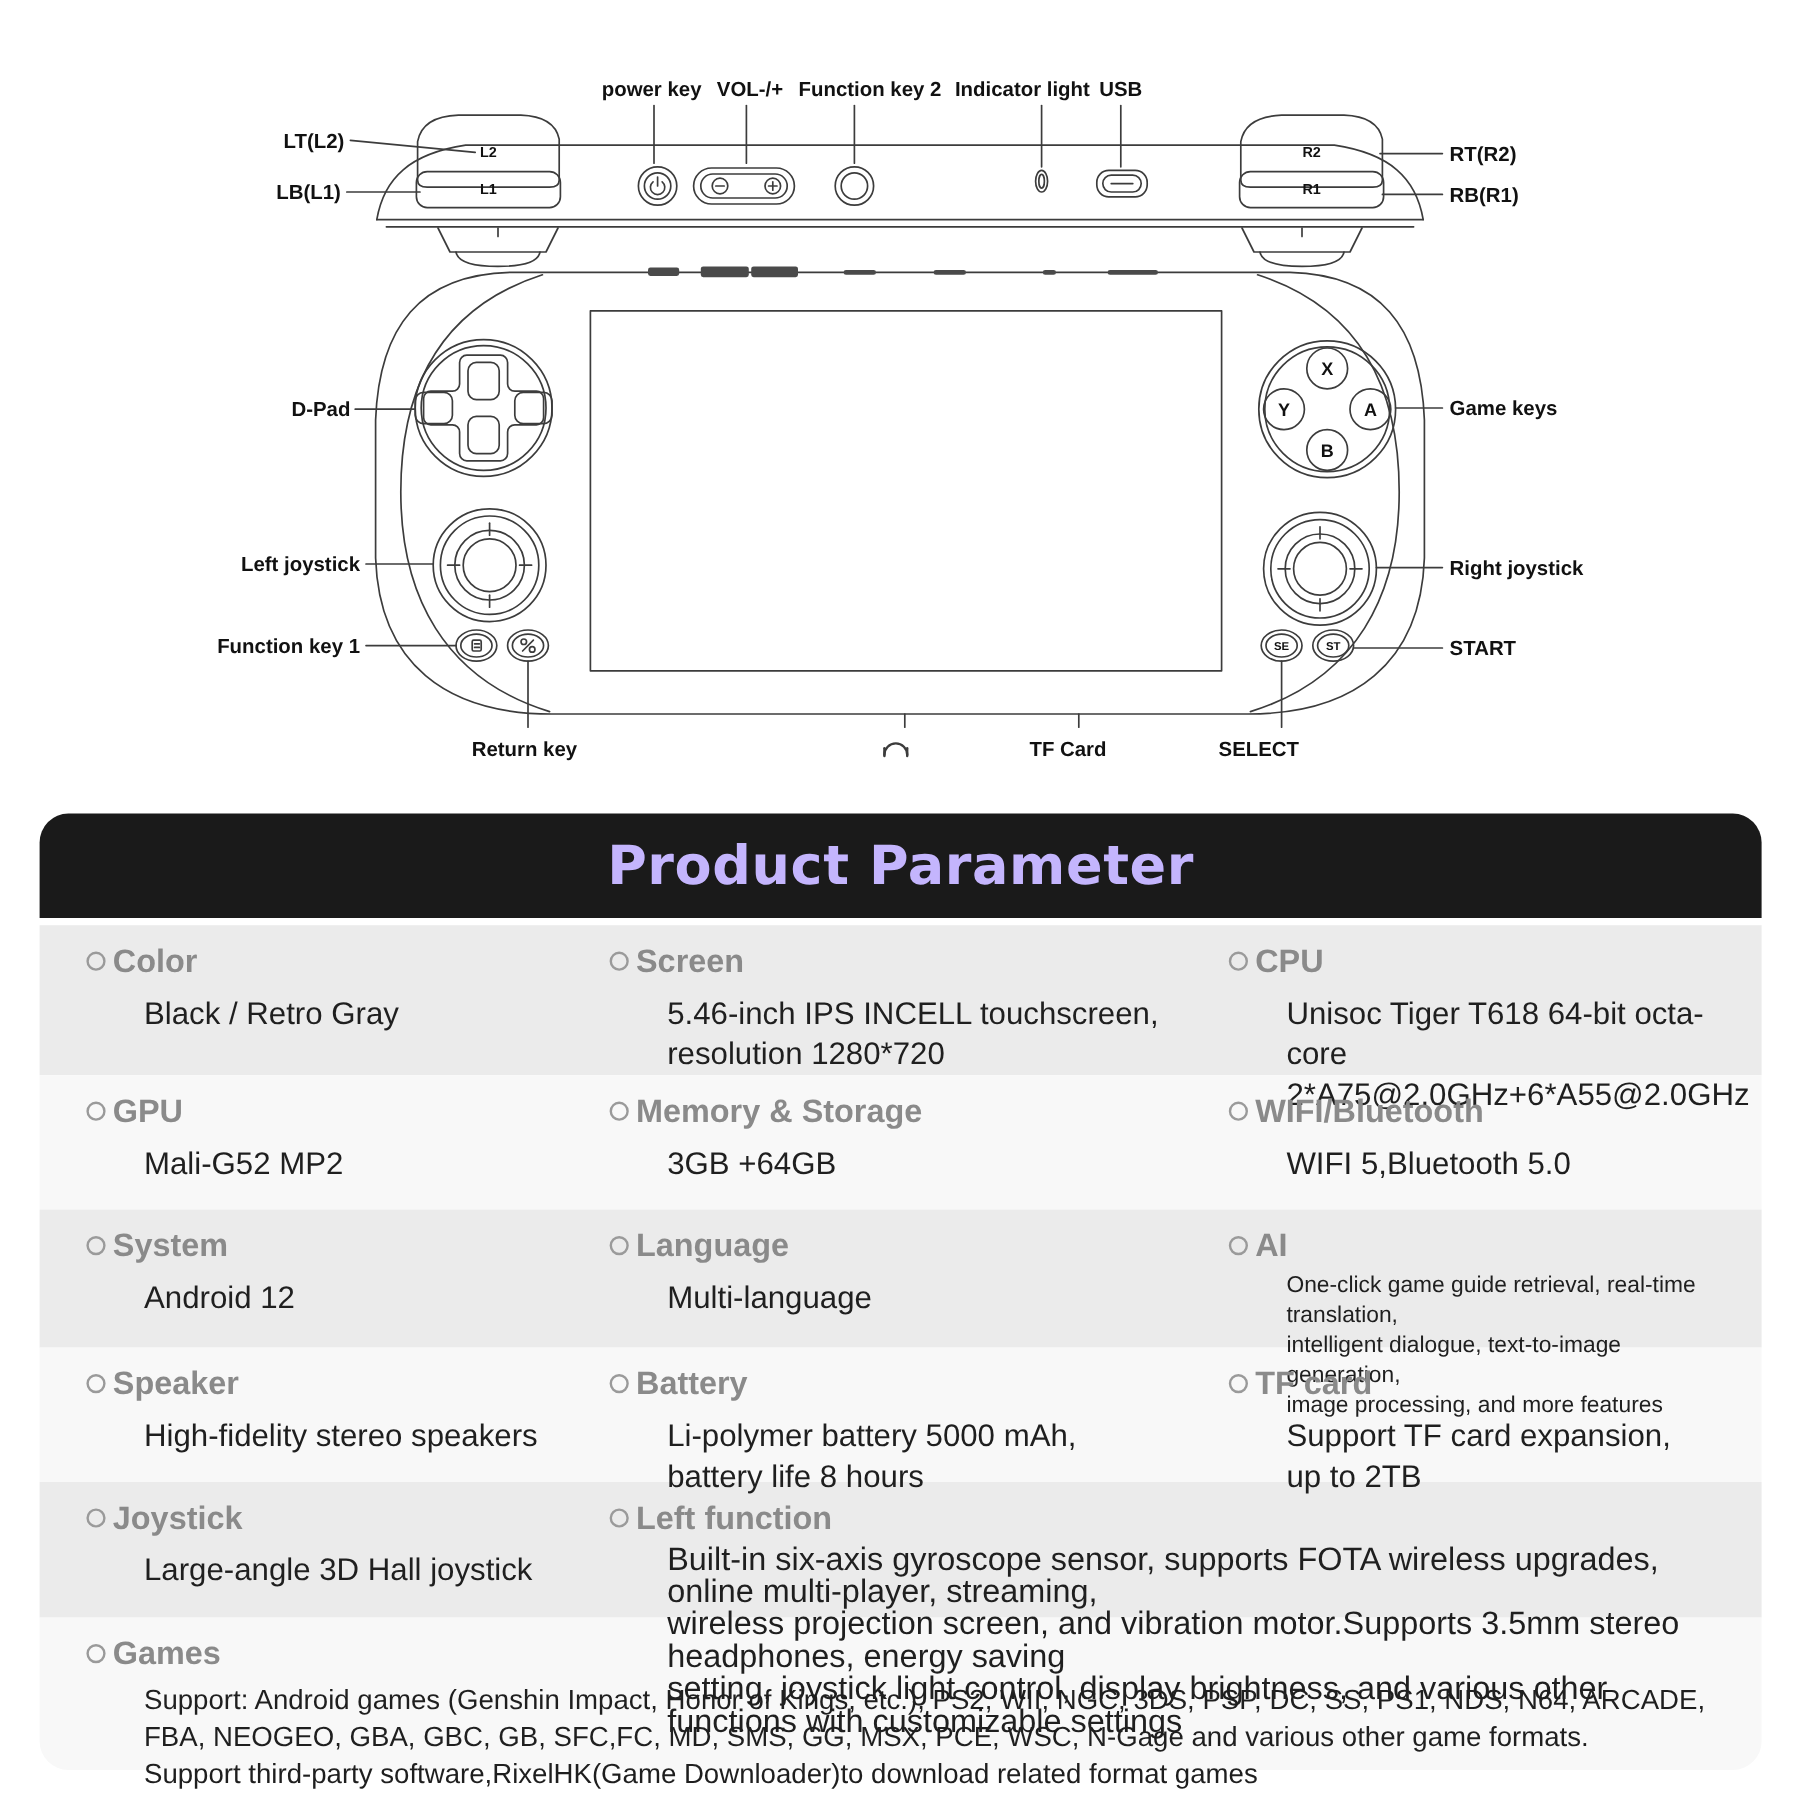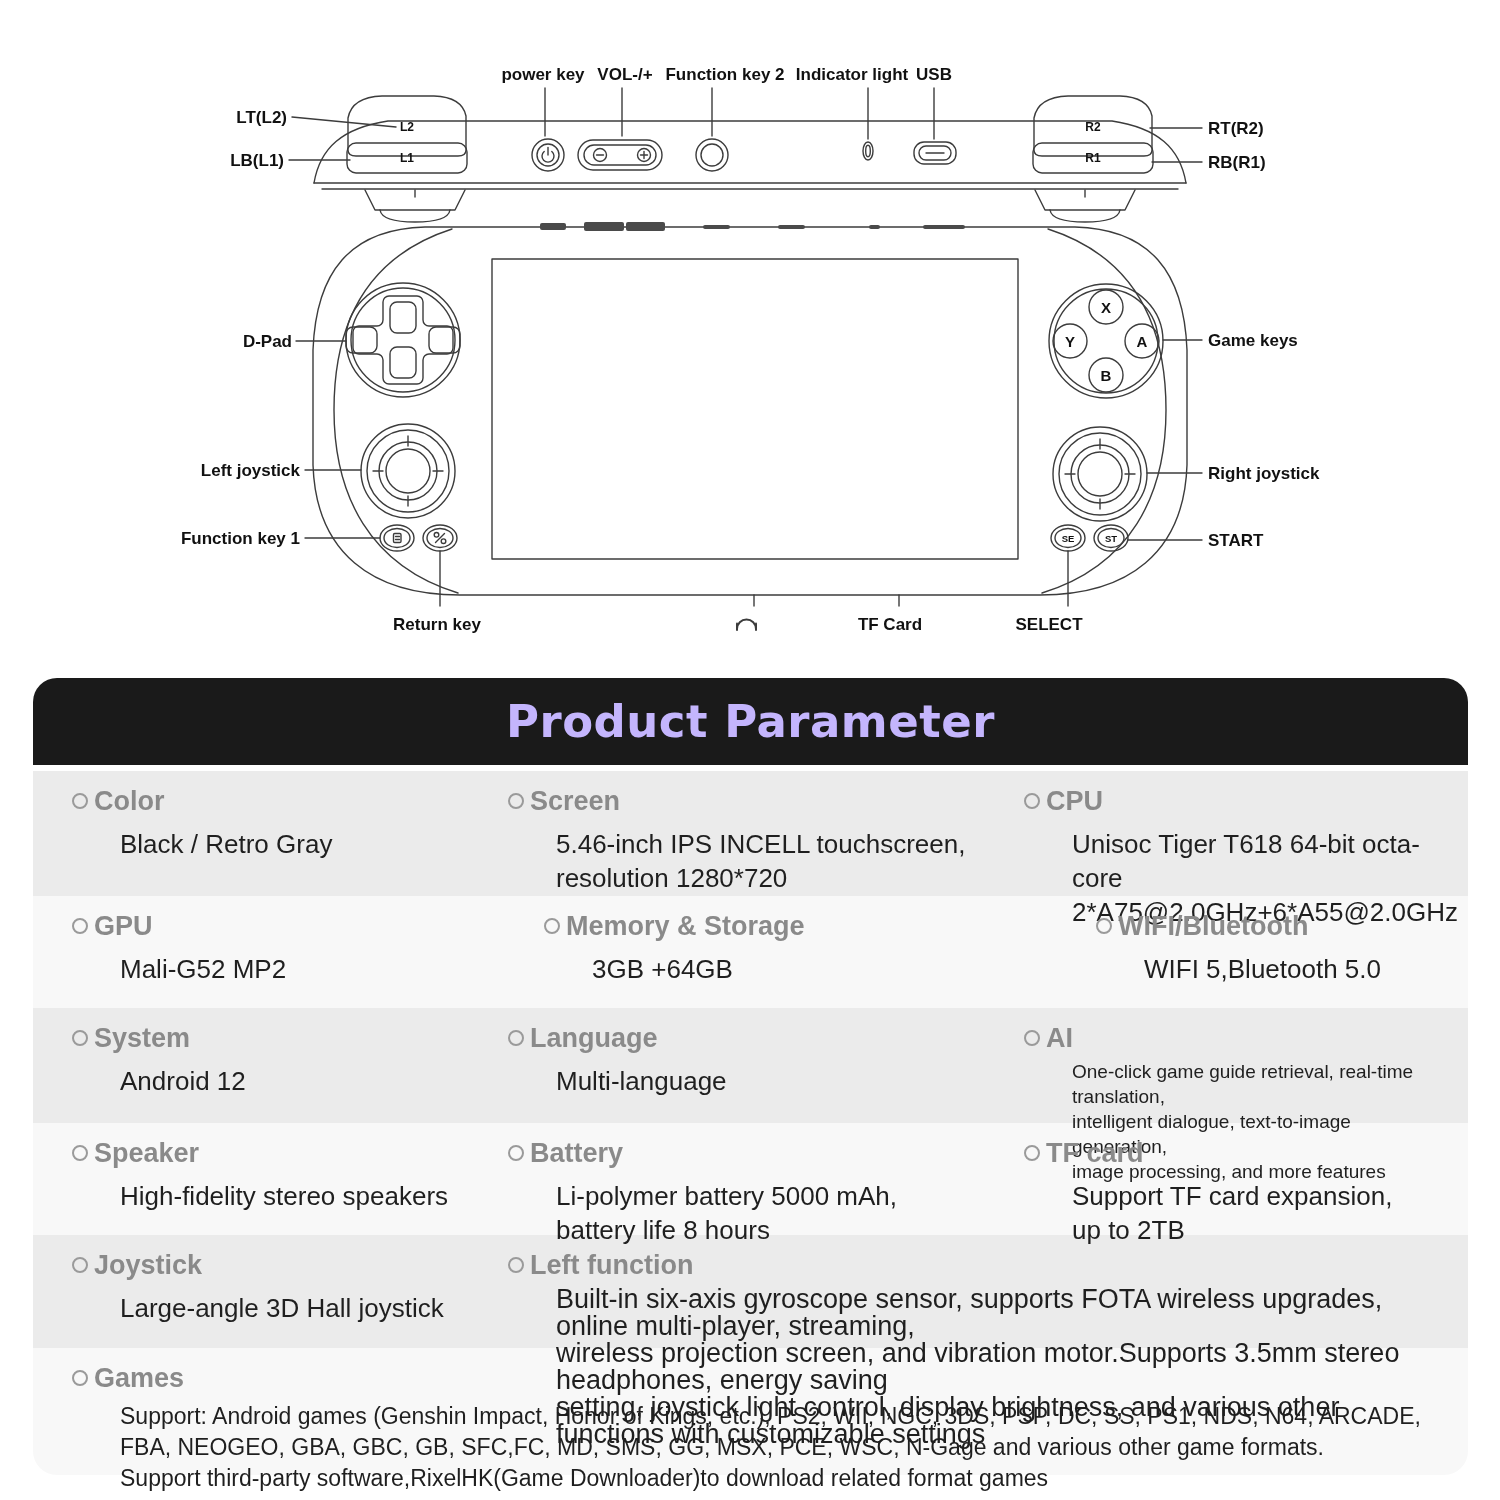--- a/index.html
+++ b/index.html
@@ -24,21 +24,21 @@
   .card-header h1{
     margin:0;color:#c4b5fd;font-size:45px;font-weight:800;letter-spacing:.5px;
     font-family:"DejaVu Sans","Liberation Sans",sans-serif;
   }
   .row{
     display:grid;grid-template-columns:436px 516px 1fr;
     padding:0 26px 0 39px;box-sizing:border-box;
   }
   .row-a{background:#ebebeb;}
   .row-b{background:#f8f8f8;}
-  .r1{height:125px;}.r2{height:112px;gap:36px;}.r3{height:115px;}
+  .r1{height:125px;}.r2{height:112px;}.r3{height:115px;}
   .r4{height:112px;}.r5{height:113px;}.r6{height:127px;border-radius:0 0 24px 24px;}
   .cell{padding-top:15px;overflow:visible;}
   .span2{grid-column:2 / 4;}
   .span3{grid-column:1 / 4;}
   .spec-label{
     color:#8a8a8a;font-weight:700;font-size:27px;line-height:30px;
     display:flex;align-items:center;
   }
   .bullet{
     width:16px;height:16px;border:2px solid #9a9a9a;border-radius:50%;

